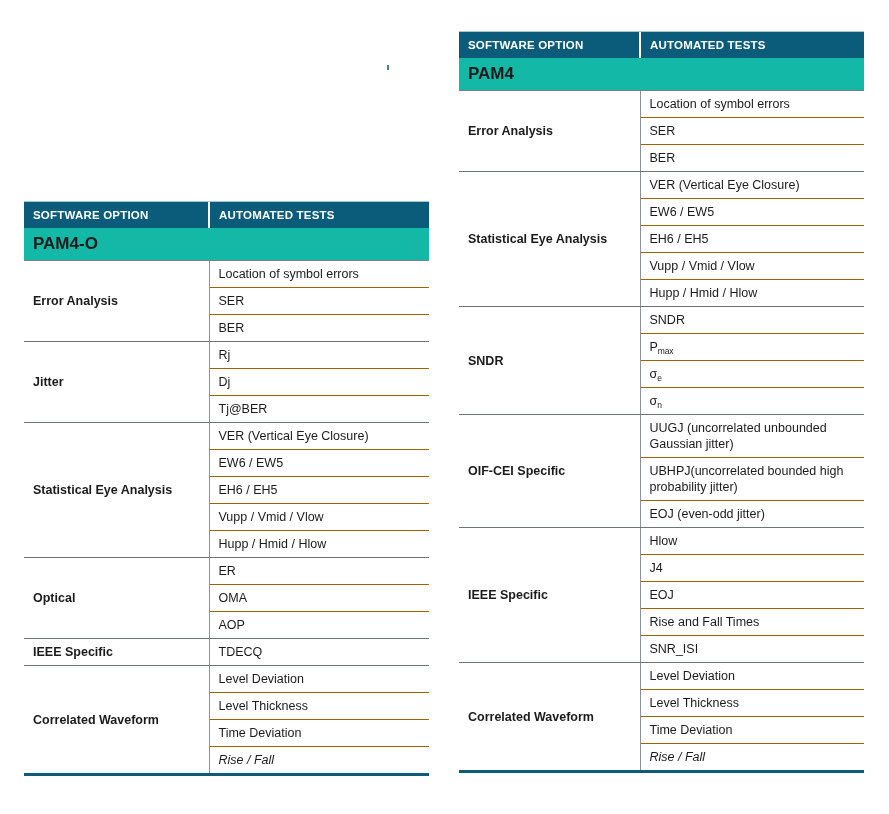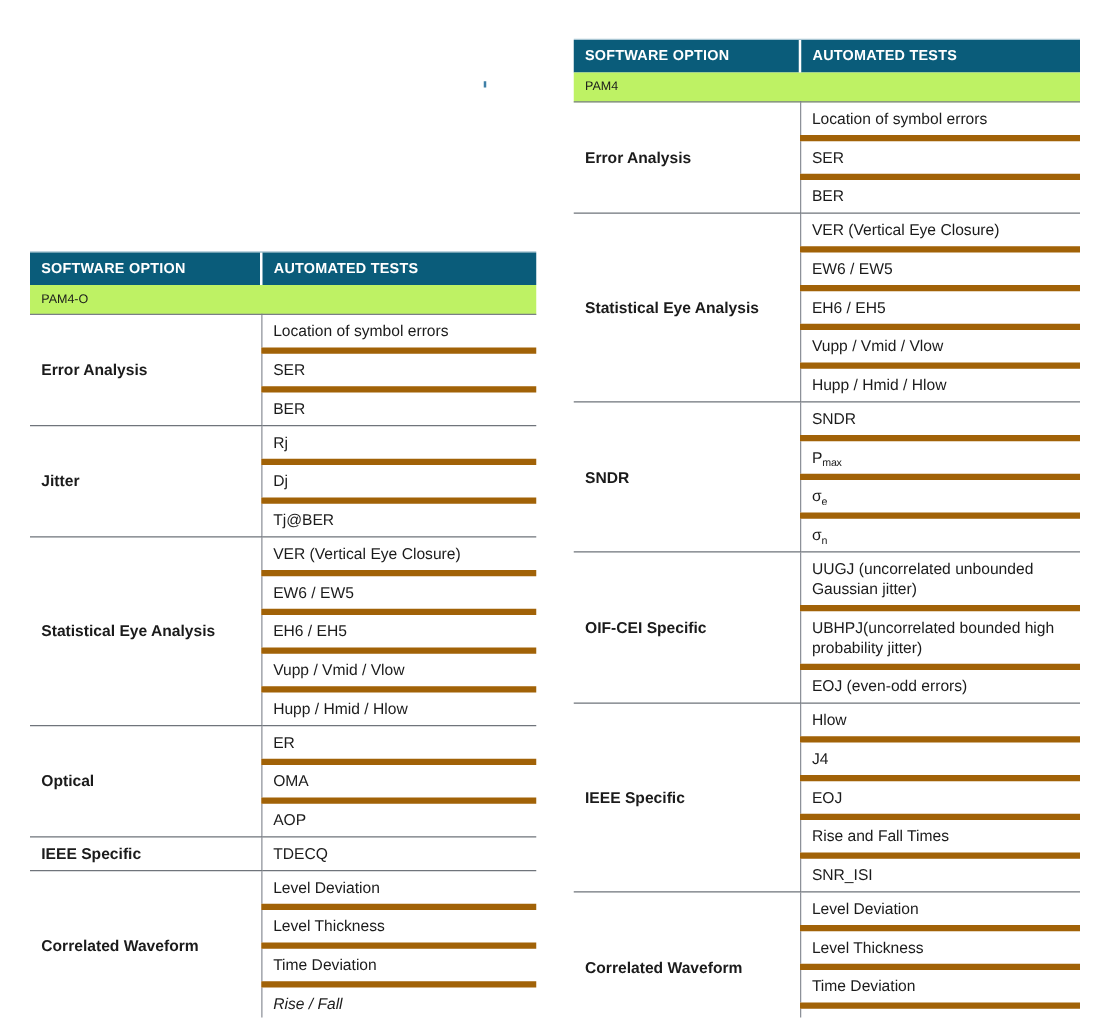--- a/index.html
+++ b/index.html
@@ -41,23 +41,23 @@
     border: none;
     text-transform: uppercase;
     margin-left: 33px;
   }
   thead th.col-opt {
     border-right: 2px solid #ffffff;
   }
 
   
   tr.subheader td {
-    background: #bef264;
-    font-size: 10px;
-    font-weight: normal;
+    background: #14b8a6;
+    font-size: 17px;
+    font-weight: bold;
     color: #1b1b1b;
     padding: 6px 0 6px 9px;
     border-bottom: 1.5px solid #7a7f86;
     vertical-align: middle;
   }
 
   
   td.group-name {
     font-size: 12.5px;
     color: #1b1b1b;
@@ -67,21 +67,21 @@
     border-bottom: 1.5px solid #6f747b;
     background: #ffffff;
     font-weight: bold;
   }
 
   td.test-name {
     font-size: 12.5px;
     color: #1b1b1b;
     padding: 5px 8px 5px 9px;
     vertical-align: middle;
-    border-bottom: 5px solid #a16207;
+    border-bottom: 1px solid #a16207;
     background: #ffffff;
     line-height: 1.28;
   }
   tr.group-end td.test-name {
     border-bottom: 1.5px solid #6f747b;
   }
   tr.last-row td.test-name,
   tr.last-row td.group-name {
     border-bottom: none;
     font-style: italic;
@@ -262,21 +262,21 @@
           <td class="test-name"><span class="sigma">σ</span><sub>n</sub></td>
         </tr>
         <tr>
           <td class="group-name" rowspan="3">OIF-CEI Specific</td>
           <td class="test-name">UUGJ (uncorrelated unbounded Gaussian jitter)</td>
         </tr>
         <tr>
           <td class="test-name">UBHPJ(uncorrelated bounded high probability jitter)</td>
         </tr>
         <tr class="group-end">
-          <td class="test-name">EOJ (even-odd errors)</td>
+          <td class="test-name">EOJ (even-odd jitter)</td>
         </tr>
         <tr>
           <td class="group-name" rowspan="5">IEEE Specific</td>
           <td class="test-name">Hlow</td>
         </tr>
         <tr>
           <td class="test-name">J4</td>
         </tr>
         <tr>
           <td class="test-name">EOJ</td>

